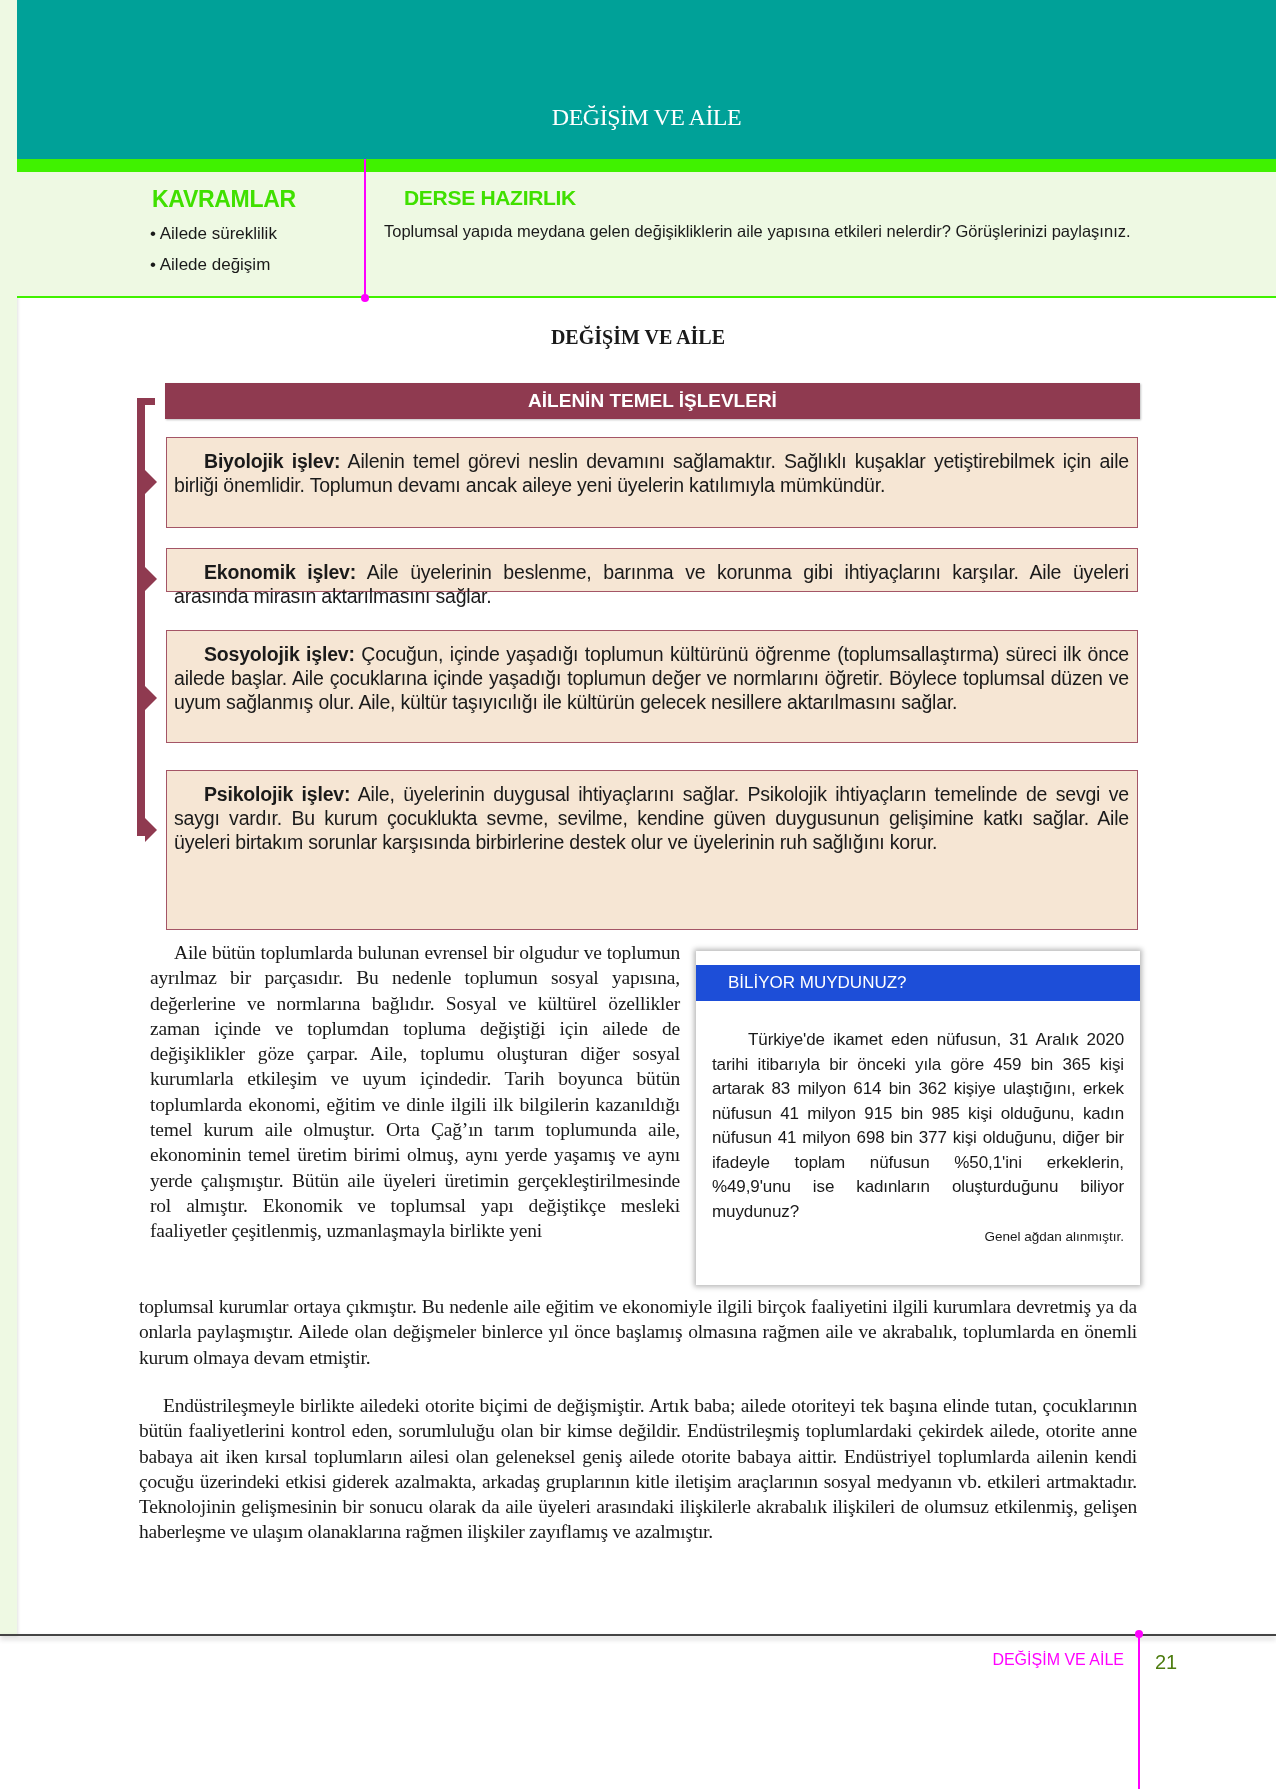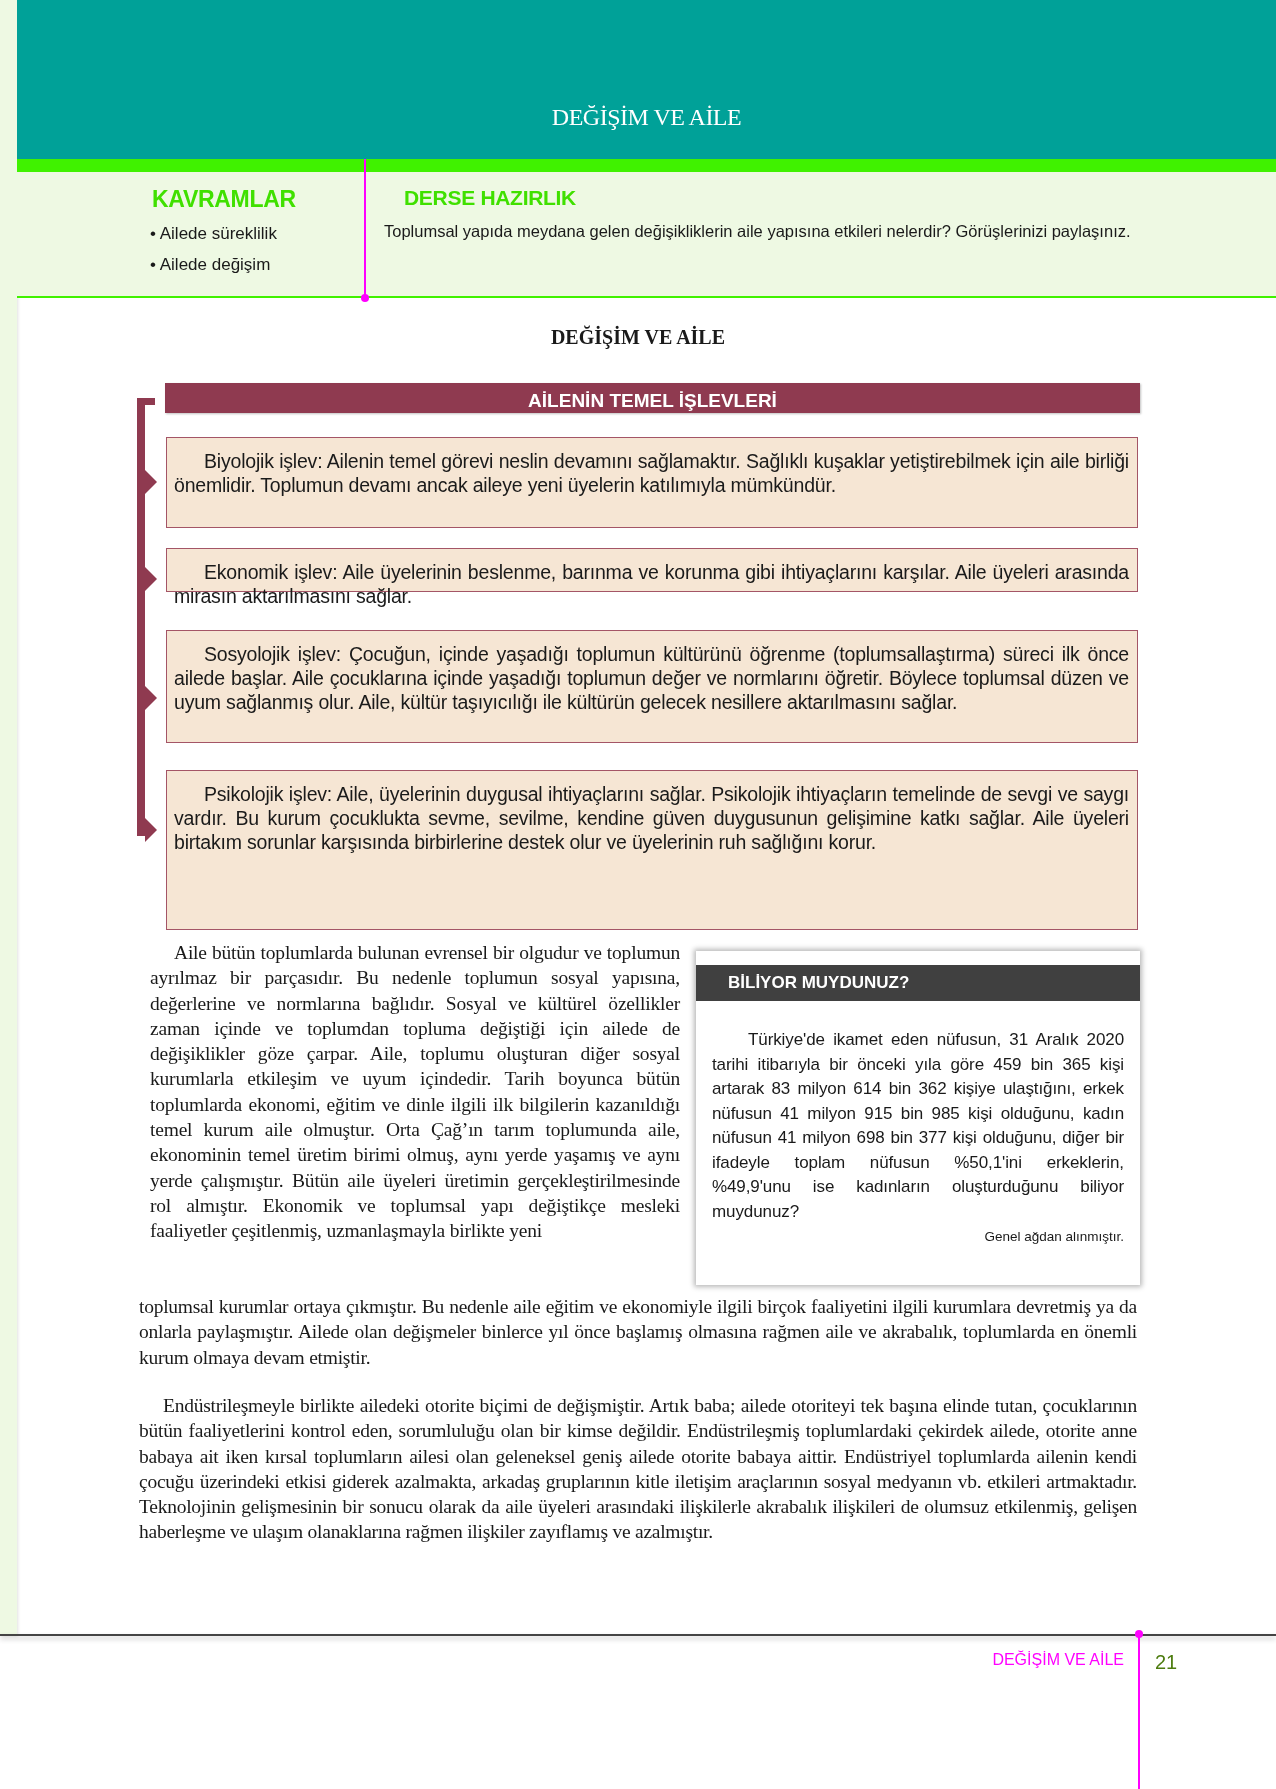--- a/index.html
+++ b/index.html
@@ -60,53 +60,53 @@
   .bracket-h { position: absolute; left: 137px; top: 398px; width: 18px; height: 7px; background: #8f3a50; }
   .arrow {
     position: absolute; left: 145px; width: 0; height: 0;
     border-top: 12px solid transparent; border-bottom: 12px solid transparent;
     border-left: 12px solid #8f3a50;
   }
   .arrow::before {
     content: ""; position: absolute; left: -20px; top: -6px; width: 8px; height: 12px; background: #8f3a50;
   }
   .func-header {
-    position: absolute; left: 165px; top: 383px; width: 975px; height: 30px;
+    position: absolute; left: 165px; top: 383px; width: 975px; height: 36px;
     background: #8f3a50; color: #fff; text-align: center;
     font-size: 19px; font-weight: bold; line-height: 36px;
     box-shadow: 1px 1px 2px rgba(0,0,0,0.25);
   }
   .func-box {
     position: absolute; left: 166px; width: 972px;
     background: #f6e6d4; border: 1.5px solid #a45566;
     box-sizing: border-box; padding: 11px 8px 6px 7px;
     font-size: 19.5px; line-height: 24px; text-align: justify;
     letter-spacing: -0.2px;
   }
-  .func-box .lbl { font-weight: normal; }
+  .func-box .lbl { font-weight: bold; }
   .func-box .indent { display: inline-block; width: 30px; }
   
   .body-col {
     position: absolute; left: 150px; top: 940px; width: 530px;
     font-family: "Liberation Serif", serif; font-size: 19.5px; line-height: 25.3px;
     text-align: justify; letter-spacing: -0.2px;
   }
   .body-full {
     position: absolute; left: 139px; width: 998px;
     font-family: "Liberation Serif", serif; font-size: 19.5px; line-height: 25.3px;
     text-align: justify; letter-spacing: -0.25px;
   }
   .p-indent { display: inline-block; width: 24px; }
   .info-box {
     position: absolute; left: 696px; top: 951px; width: 444px; height: 334px;
     background: #fff; box-shadow: 0 0 5px 2px rgba(0,0,0,0.28);
   }
   .info-header {
     position: absolute; left: 0; top: 14px; width: 444px; height: 36px;
-    background: #404040; color: #fff; font-weight: bold; font-size: 17px;
+    background: #1d4ed8; color: #fff; font-weight: normal; font-size: 17px;
     line-height: 36px; box-sizing: border-box; padding-left: 32px;
   }
   .info-text {
     position: absolute; left: 16px; top: 77px; width: 412px;
     font-size: 17px; line-height: 24.5px; text-align: justify; letter-spacing: -0.1px;
   }
   .info-source { position: absolute; right: 16px; top: 278px; font-size: 13.5px; }
   .bottom-rule {
     position: absolute; left: 0; top: 1634px; width: 1276px; height: 2px; background: #444;
     box-shadow: 0 3px 5px rgba(0,0,0,0.25);

